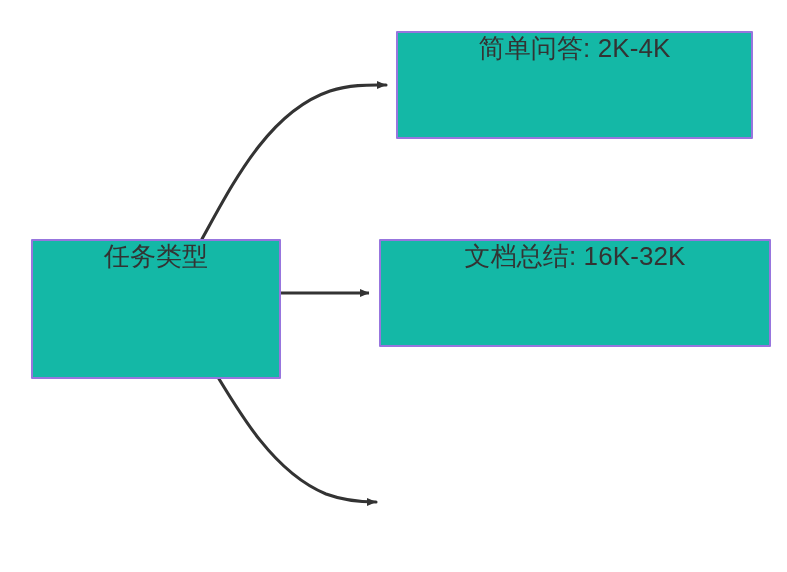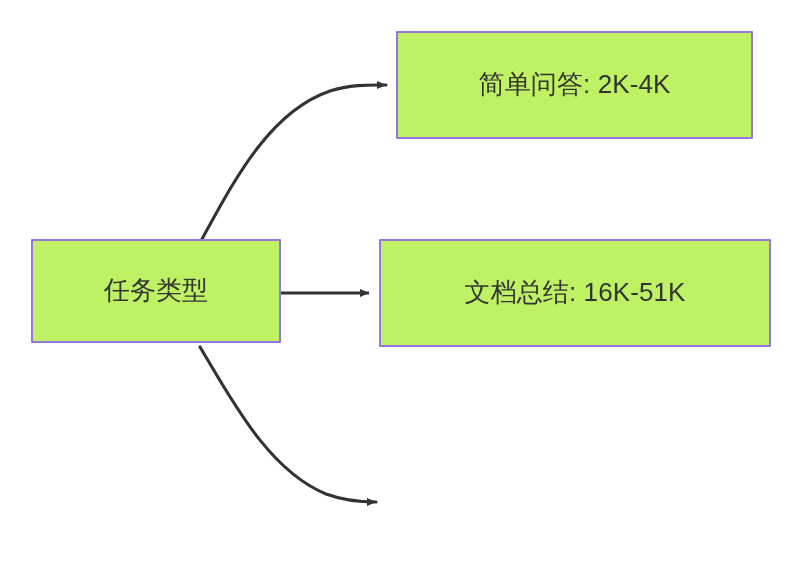--- a/index.html
+++ b/index.html
@@ -20,39 +20,38 @@
   #edges {
     position: absolute;
     left: 0;
     top: 0;
     width: 787px;
     height: 572px;
   }
   .node {
     position: absolute;
     box-sizing: border-box;
-    background: #bef264;
+    background: #14b8a6;
     border: 2px solid #9775de;
     border-radius: 1px;
     display: flex;
-    align-items: center;
     justify-content: center;
     z-index: 2;
   }
   .node-label {
     color: #333333;
     font-size: 26px;
     font-weight: 400;
     line-height: 1.2;
     letter-spacing: 0.1px;
     white-space: nowrap;
     text-align: center;
   }
   
-  .node-source  { left: 31px;  top: 239px; width: 250px; height: 104px; }
+  .node-source  { left: 31px;  top: 239px; width: 250px; height: 140px; }
   .node-simple  { left: 396px; top: 31px;  width: 357px; height: 108px; }
   .node-summary { left: 379px; top: 239px; width: 392px; height: 108px; }
   .node-multi   { left: 386px; top: 448px; width: 378px; height: 108px; }
 </style>
 </head>
 <body>
 
 <div id="canvas">
 
   <svg id="edges" viewBox="0 0 787 572" xmlns="http://www.w3.org/2000/svg">
@@ -71,17 +70,17 @@
 
   <div class="node node-source">
     <span class="node-label">任务类型</span>
   </div>
 
   <div class="node node-simple">
     <span class="node-label">简单问答: 2K-4K</span>
   </div>
 
   <div class="node node-summary">
-    <span class="node-label">文档总结: 16K-51K</span>
+    <span class="node-label">文档总结: 16K-32K</span>
   </div>
 
 
 </div>
 
 </body></html>

